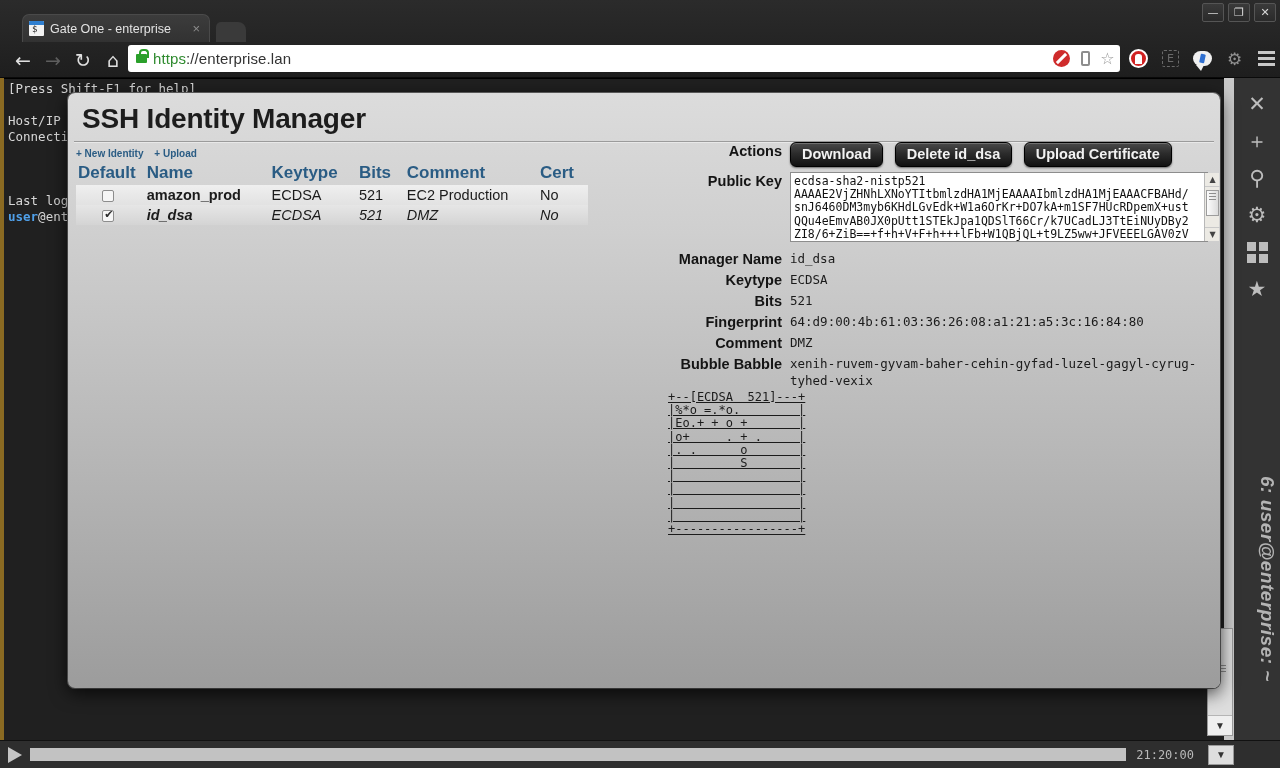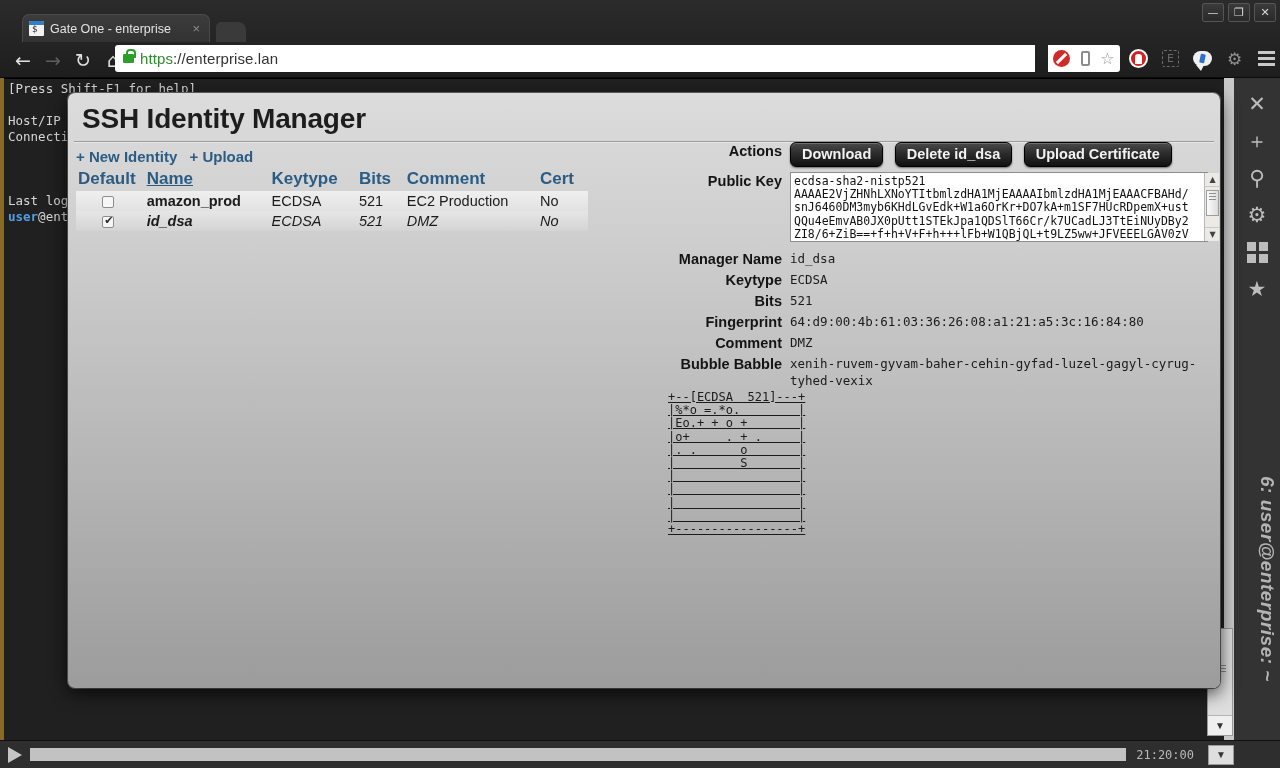--- a/index.html
+++ b/index.html
@@ -44,21 +44,21 @@
     background: #3a3a3a; border-radius: 5px 8px 0 0; cursor:pointer;
   }
 
   .toolbar { position: absolute; left: 0; top: 42px; width: 1280px; height: 36px; display:flex; align-items:center; }
   .nav-btn {
     width: 30px; height: 30px; display:flex; align-items:center; justify-content:center;
     color:#e0e0e0; font-size:19px; cursor:pointer; font-family:"DejaVu Sans", sans-serif;
   }
   .nav-btn.dim { color:#5e5e5e; }
   .omnibox {
-    position:absolute; left: 115px; top: 45px; width: 920px; height: 27px;
+    position:absolute; left: 128px; top: 45px; width: 920px; height: 27px;
     background:#fff; border-radius: 3px 0 0 3px; display:flex; align-items:center; padding-left: 8px;
   }
   .lock {
     width: 11px; height: 9px; background:#2aa02a; border-radius:1px; position:relative;
     margin-right: 6px; flex:0 0 auto;
   }
   .lock::before{content:'';position:absolute;left:2.5px;top:-5px;width:6px;height:7px;border:2px solid #2aa02a;border-bottom:none;border-radius:4px 4px 0 0;}
   .url { font-size:15px; color:#222; font-family:"Liberation Sans",sans-serif; letter-spacing:.1px;}
   .url .scheme { color:#2f8b2f; }
   .url .rest { color:#333; }
@@ -144,40 +144,40 @@
   .dlg-title {
     font-size:28px; font-weight:bold; color:#1d1d1d; padding:10px 0 6px 14px;
     letter-spacing:-.2px;
   }
   .dlg-rule { height:1px; background:#9b9b9b; margin:0 6px; box-shadow:0 1px 0 #e8e8e8; }
 
   .dlg-body { position:relative; height:540px; }
 
   
   .left-col { position:absolute; left:0; top:0; width:600px; }
-  .linkrow { padding:6px 0 4px 8px; font-size:15px; }
+  .linkrow { padding:6px 0 4px 8px; font-size:10px; }
   .alink { color:#2a5c84; font-weight:bold; cursor:pointer; margin-right:8px; }
 
   table.idtable { border-collapse:collapse; margin-left:8px; width:512px; font-size:14.5px; }
   table.idtable th {
     text-align:left; color:#2a5c84; font-size:17px; font-weight:bold;
     padding:0 6px 2px 2px; white-space:nowrap;
   }
   table.idtable td { padding:2px 6px 2px 2px; color:#1b1b1b; white-space:nowrap; }
   table.idtable tbody tr { background:linear-gradient(180deg,#efefef,#e2e2e2); cursor:pointer; }
   table.idtable tbody tr.alt { background:linear-gradient(180deg,#e6e6e6,#d4d4d4); }
   table.idtable tbody tr.selected td { font-style:italic; }
   table.idtable tbody tr.selected td.cname { font-weight:bold; }
   td.cdefault { width:66px; text-align:center; }
   td.cname { font-weight:bold; width:120px; }
   td.ckeytype { width:84px; }
   td.cbits { width:46px; }
   td.ccomment { width:128px; }
   td.ccert { width:48px; }
-  th.hdefault{width:66px;} th.hname{width:120px;text-decoration:underline;} th.hkeytype{width:84px;}
+  th.hdefault{width:66px;} th.hname{width:120px;} th.hkeytype{width:84px;}
   th.hbits{width:46px;} th.hcomment{width:128px;} th.hcert{width:48px;}
   .cb { width:12px; height:12px; border:1px solid #8d8d8d; background:#f6f6f6; display:inline-block; border-radius:2px; position:relative; vertical-align:-2px; cursor:pointer;}
   .cb.on::after { content:'\2714'; position:absolute; left:1px; top:-3px; font-size:11px; color:#2c2c2c; font-family:"DejaVu Sans",sans-serif;}
 
   
   .right-col { position:absolute; left:600px; top:0; right:0; }
   .frow { display:flex; margin-bottom:2px; }
   .flabel {
     width:122px; text-align:right; padding-right:8px; font-weight:bold;
     font-size:14.5px; color:#141414; flex:0 0 auto; line-height:19px;

